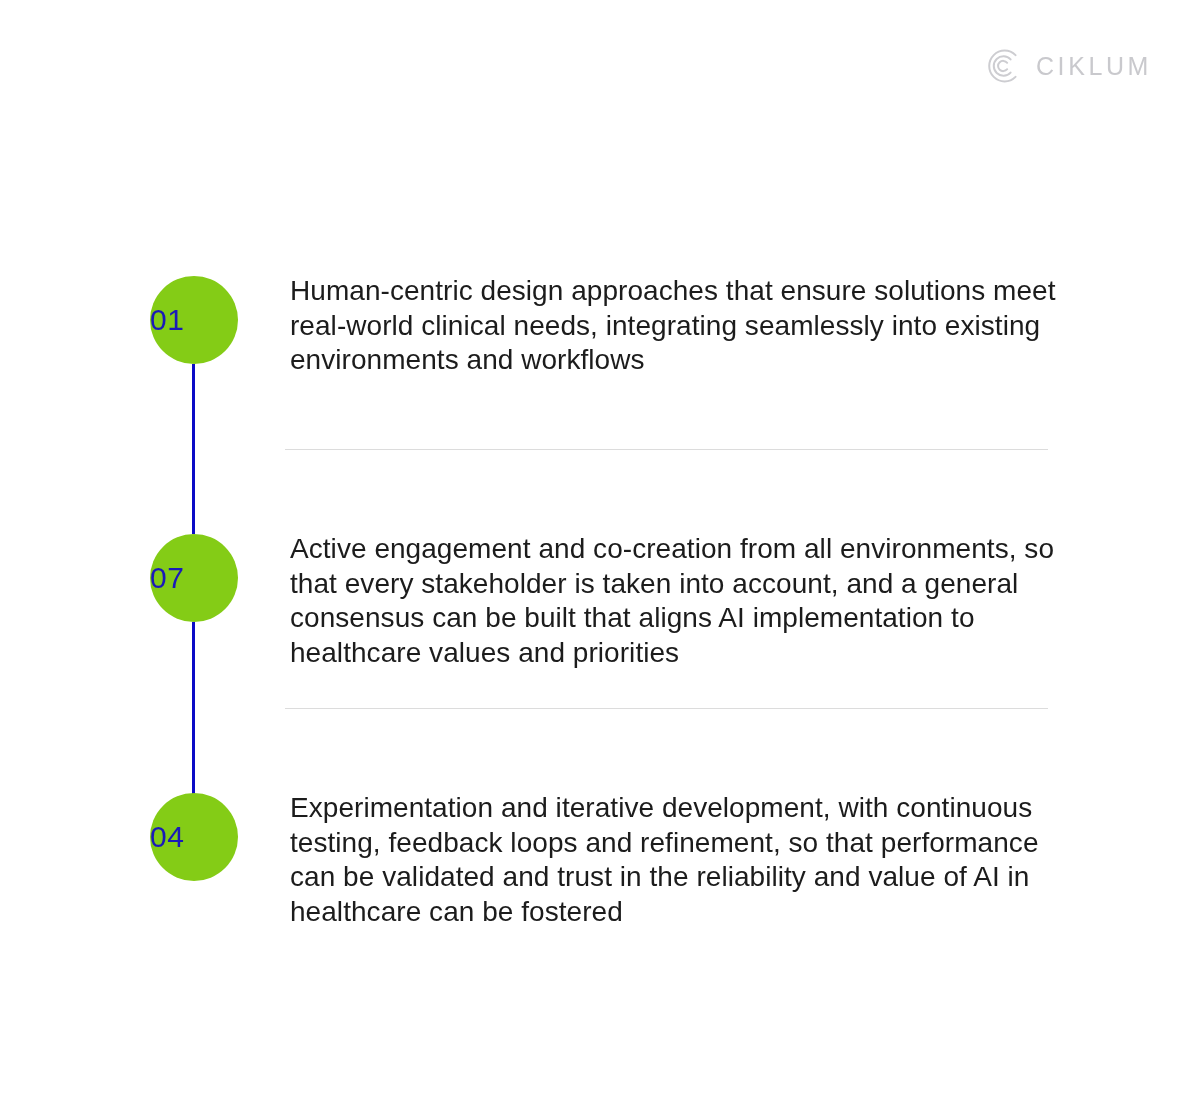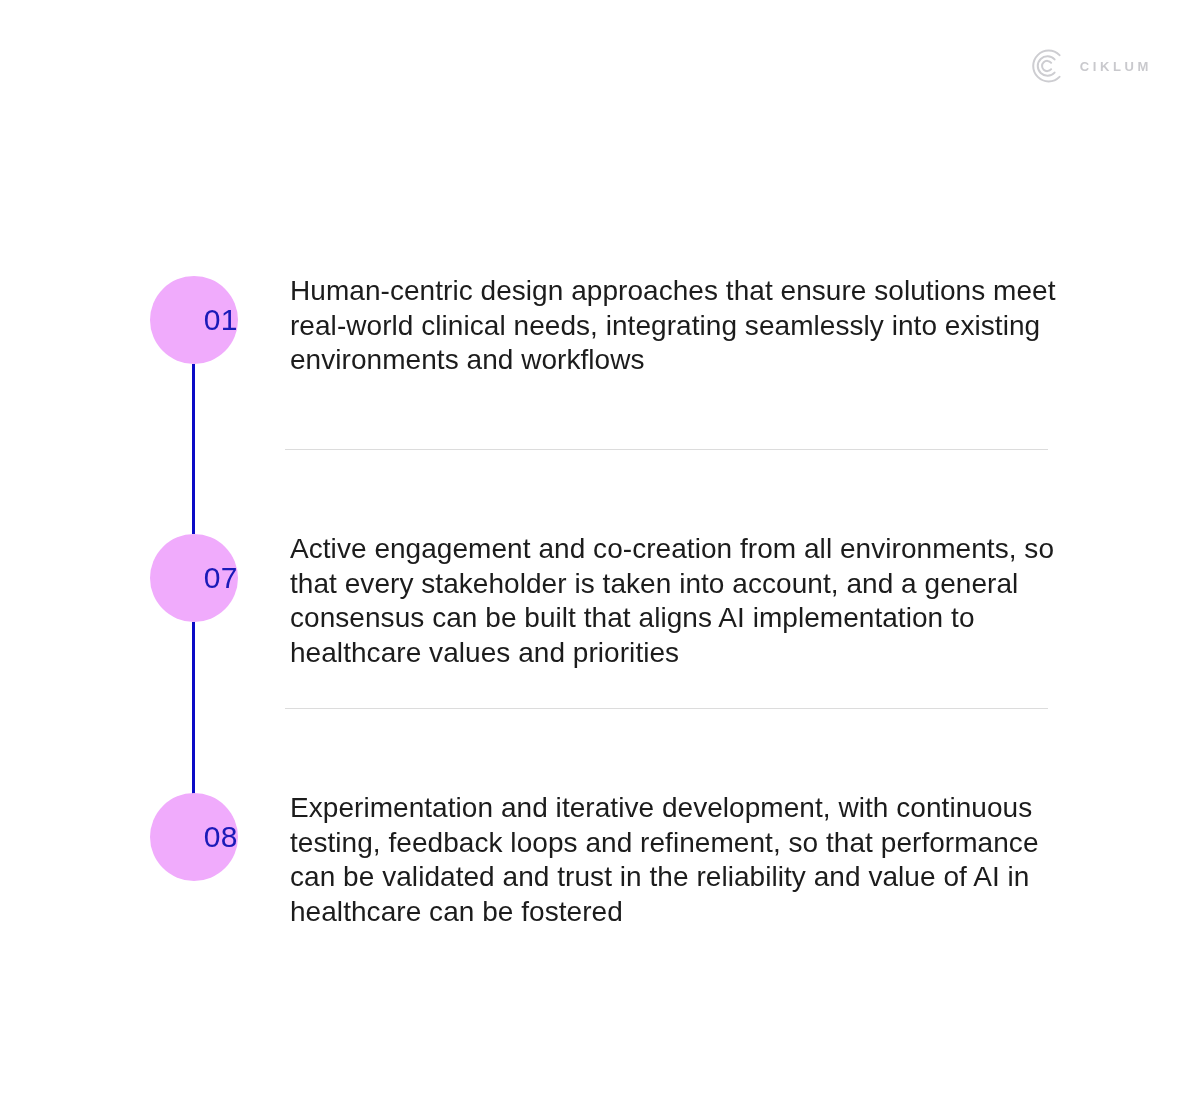--- a/index.html
+++ b/index.html
@@ -27,24 +27,24 @@
     align-items: center;
     gap: 14px;
   }
   .brand-mark {
     width: 38px;
     height: 38px;
     display: block;
     flex: 0 0 auto;
   }
   .brand-word {
-    font-size: 13px;
+    font-size: 25px;
     letter-spacing: 3.6px;
     color: #c9c9cd;
-    font-weight: 700;
+    font-weight: 400;
     line-height: 1;
     white-space: nowrap;
   }
 
   
   .timeline {
     position: absolute;
     left: 0;
     top: 0;
     width: 1200px;
@@ -70,24 +70,24 @@
   .step-2 { top: 534px; }
   .step-3 { top: 793px; }
 
   .badge {
     position: absolute;
     left: 150px;
     top: 0;
     width: 88px;
     height: 88px;
     border-radius: 50%;
-    background: #f0abfc;
+    background: #84cc16;
     display: flex;
     align-items: center;
-    justify-content: flex-end;
+    justify-content: flex-start;
     z-index: 2;
   }
   .badge-num {
     font-size: 30px;
     font-weight: 400;
     color: #1a1ab8;
     letter-spacing: 0.5px;
     line-height: 1;
     user-select: none;
   }
@@ -151,20 +151,20 @@
     </div>
     <div class="step-body">
       <p class="step-text">Active engagement and co-creation from all environments, so that every stakeholder is taken into account, and a general consensus can be built that aligns AI implementation to healthcare values and priorities</p>
     </div>
   </div>
 
   <div class="divider divider-2"></div>
 
   <div class="step step-3">
     <div class="badge">
-      <span class="badge-num">08</span>
+      <span class="badge-num">04</span>
     </div>
     <div class="step-body">
       <p class="step-text">Experimentation and iterative development, with continuous testing, feedback loops and refinement, so that performance can be validated and trust in the reliability and value of AI in healthcare can be fostered</p>
     </div>
   </div>
 
 </div>
 
 </body></html>

